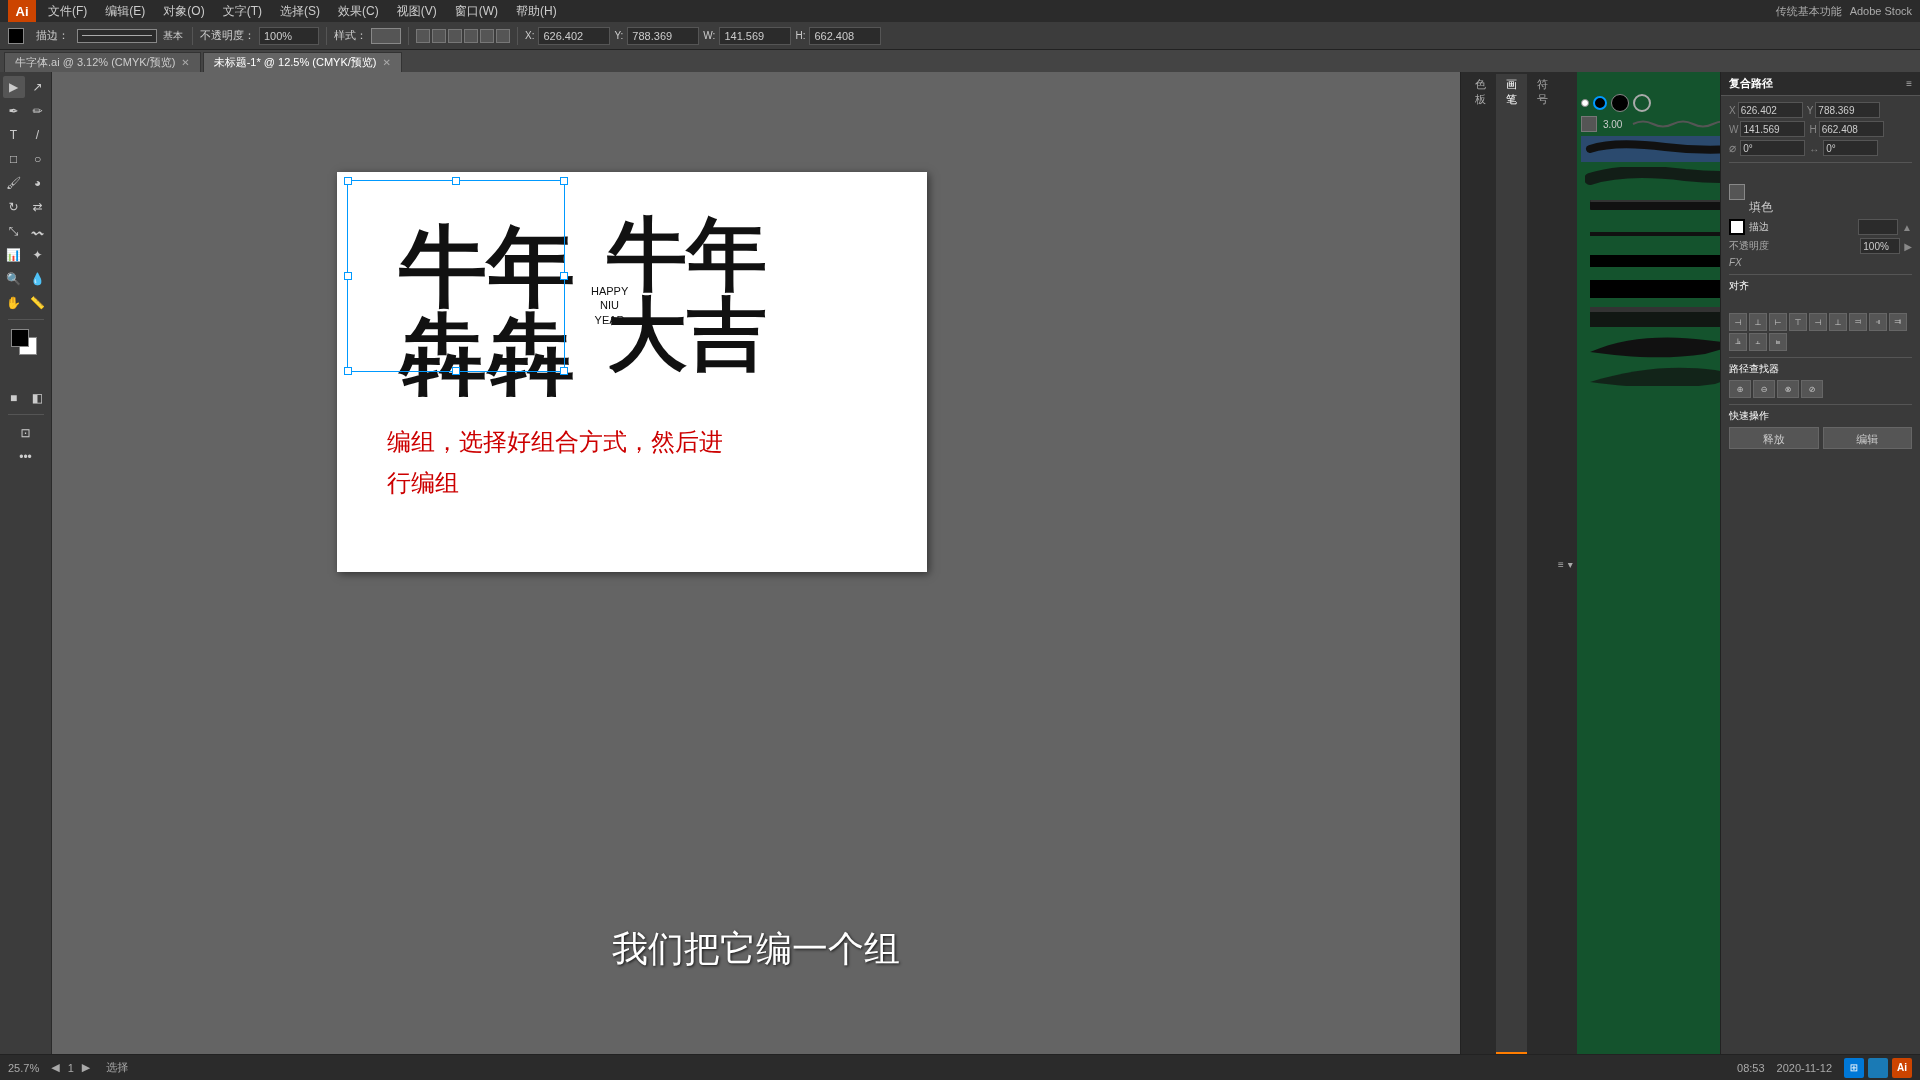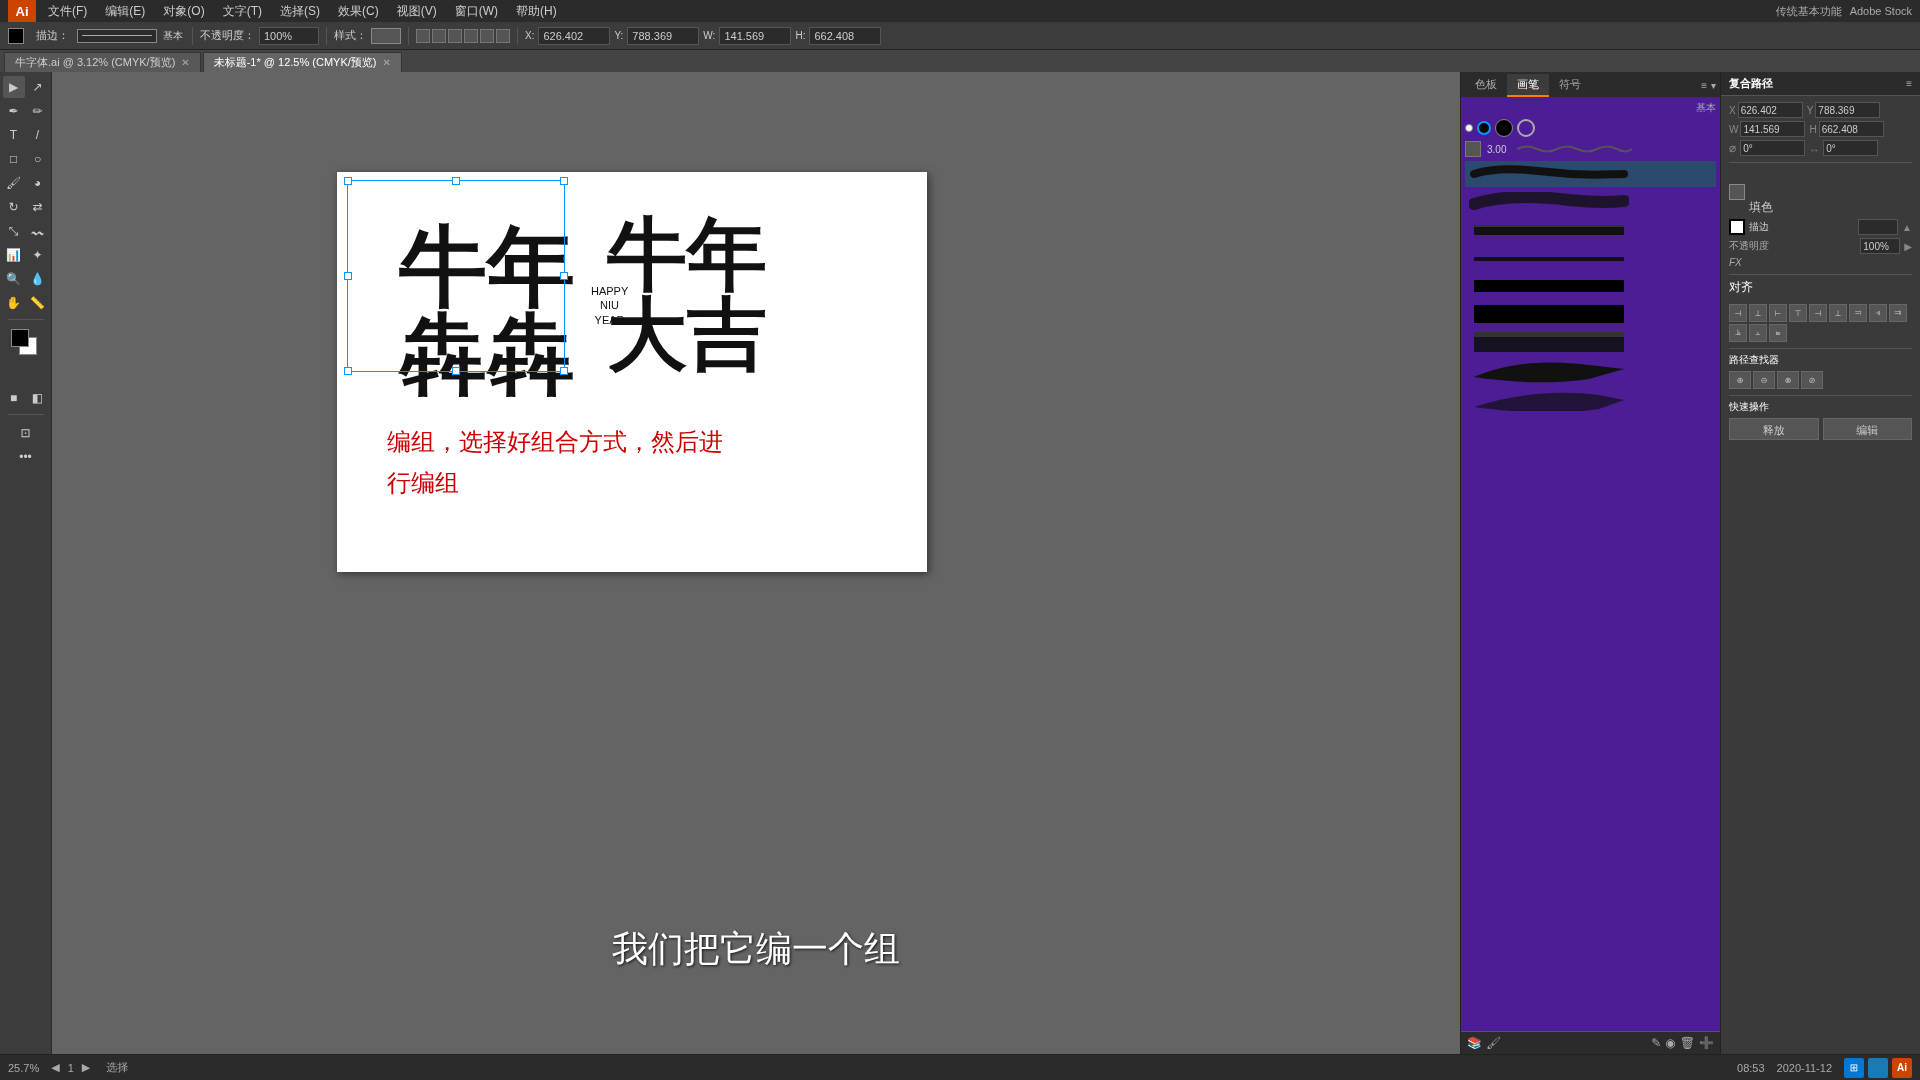--- a/index.html
+++ b/index.html
@@ -413,22 +413,22 @@
     
     #content-area {
       display: flex;
       flex: 1;
       height: 100%;
     }
 
     .panel-full {
       display: flex;
       width: 260px;
-      flex-direction: column;
-      background: #4c1d95;
+      flex-direction: row;
+      background: #14532d;
       border-left: 1px solid #222;
     }
 
     .brushes-area {
       padding: 4px;
     }
     .brushes-top-row {
       display: flex;
       align-items: center;
       gap: 4px;
@@ -800,21 +800,21 @@
           </div>
 
           <div style="display:flex;align-items:center;gap:4px;">
             <span style="font-size:10px;font-style:italic;color:#aaa;">FX</span>
           </div>
         </div>
 
         <div style="height:1px;background:#555;margin:4px 0;"></div>
 
         <div style="margin-bottom:6px;">
-          <div style="font-size:12px;color:#fff;margin-bottom:8px;">对齐</div>
+          <div style="font-size:10px;color:#fff;margin-bottom:20px;">对齐</div>
           <div class="align-buttons">
             <div class="align-btn">⊣</div>
             <div class="align-btn">⊥</div>
             <div class="align-btn">⊢</div>
             <div class="align-btn">⊤</div>
             <div class="align-btn">⊣</div>
             <div class="align-btn">⊥</div>
             <div class="align-btn">⫤</div>
             <div class="align-btn">⫣</div>
             <div class="align-btn">⫥</div>

